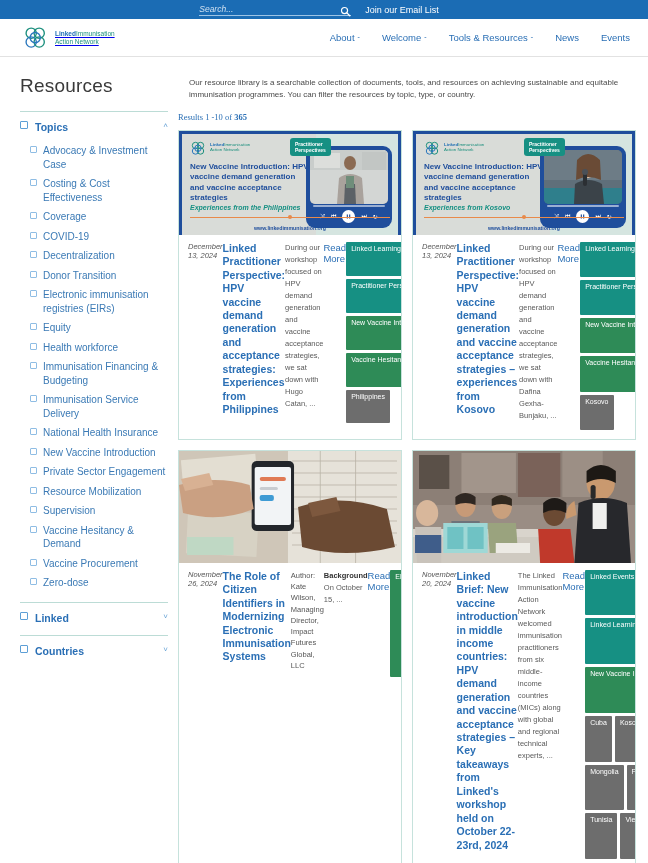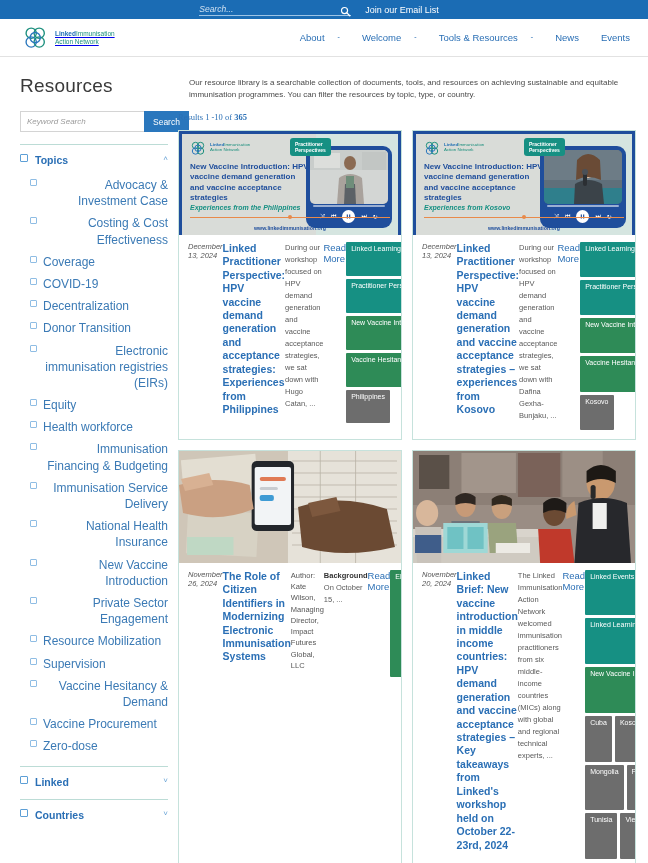--- a/index.html
+++ b/index.html
@@ -69,21 +69,21 @@
     align-items: center;
     gap: 22px;
     padding-right: 8px;
   }
   .nav-link {
     font-size: 9.5px;
     color: #2a6fb5;
     text-decoration: none;
     display: flex;
     align-items: flex-end;
-    gap: 13px;
+    gap: 3px;
     white-space: nowrap;
   }
   .caret { font-size: 7px; color: #2a6fb5; }
 
   
   .page { display: flex; padding: 18px 12px 0 20px; }
 
   
   .sidebar { width: 148px; flex: 0 0 148px; }
   .page-title {
@@ -139,24 +139,23 @@
   .facet-list { display: flex; flex-direction: column; gap: 6px; padding: 2px 0 10px 10px; }
   .facet-item { display: flex; align-items: flex-start; gap: 6px; cursor: pointer; }
   .cb-sm {
     width: 7px; height: 7px;
     border: 1px solid #8fbde4;
     flex: 0 0 auto;
     margin-top: 2px;
     border-radius: 1px;
   }
   .facet-label {
-    font-size: 12px;
+    font-size: 10px;
     color: #3b7ab5;
     line-height: 1.35;
-    text-align: right;
   }
 
   
   .content { flex: 1; padding-left: 10px; padding-top: 2px; min-width: 0; }
   .intro {
     font-size: 8px;
     color: #4a4a4a;
     line-height: 1.55;
     margin-bottom: 10px;
     margin-left: 11px;
@@ -400,24 +399,20 @@
       <span>Events</span>
     </a>
   </div>
 </div>
 
 <div class="page">
 
   <aside class="sidebar">
     <h1 class="page-title">Resources</h1>
 
-    <div class="kw-row">
-      <input class="kw-input" type="text" placeholder="Keyword Search" style="">
-      <button class="kw-btn">Search</button>
-    </div>
 
     <div class="facet">
       <div class="facet-head">
         <span class="cb"></span>
         <span class="facet-title">Topics</span>
         <span class="chev">˄</span>
       </div>
       <div class="facet-list">
         <label class="facet-item">
             <span class="cb-sm"></span>

